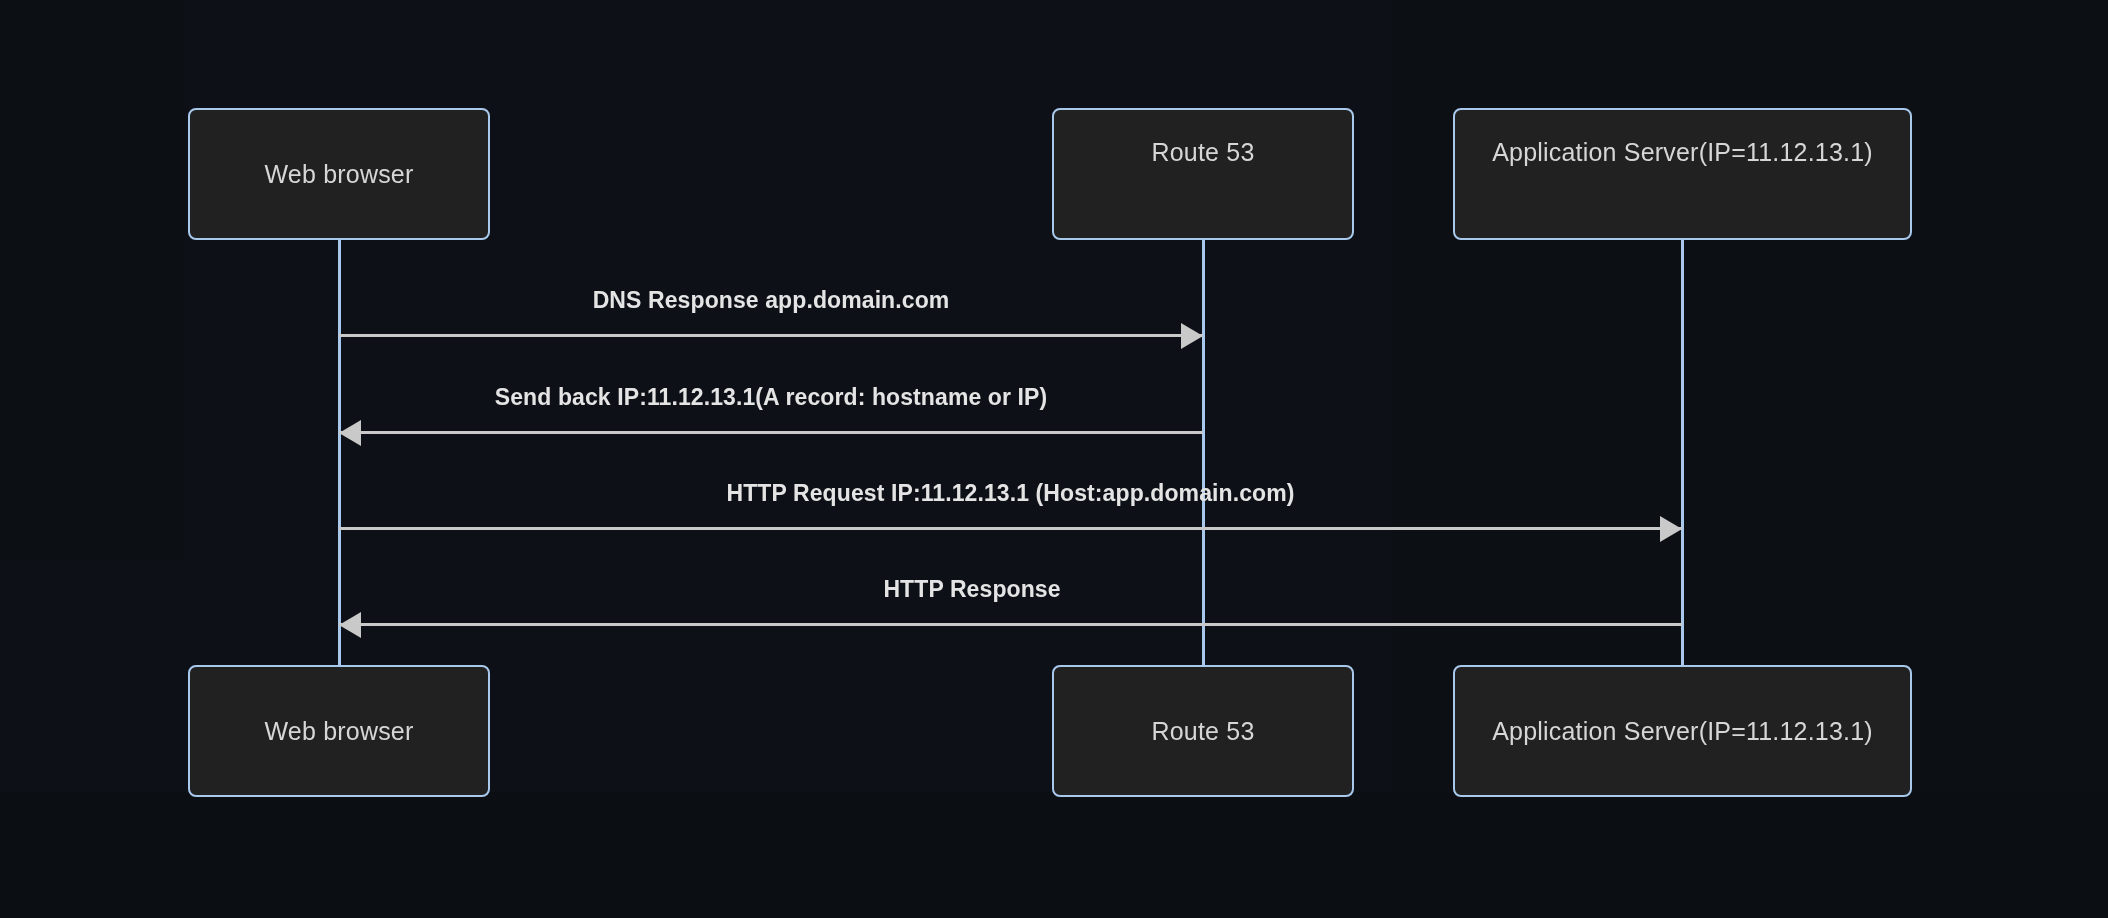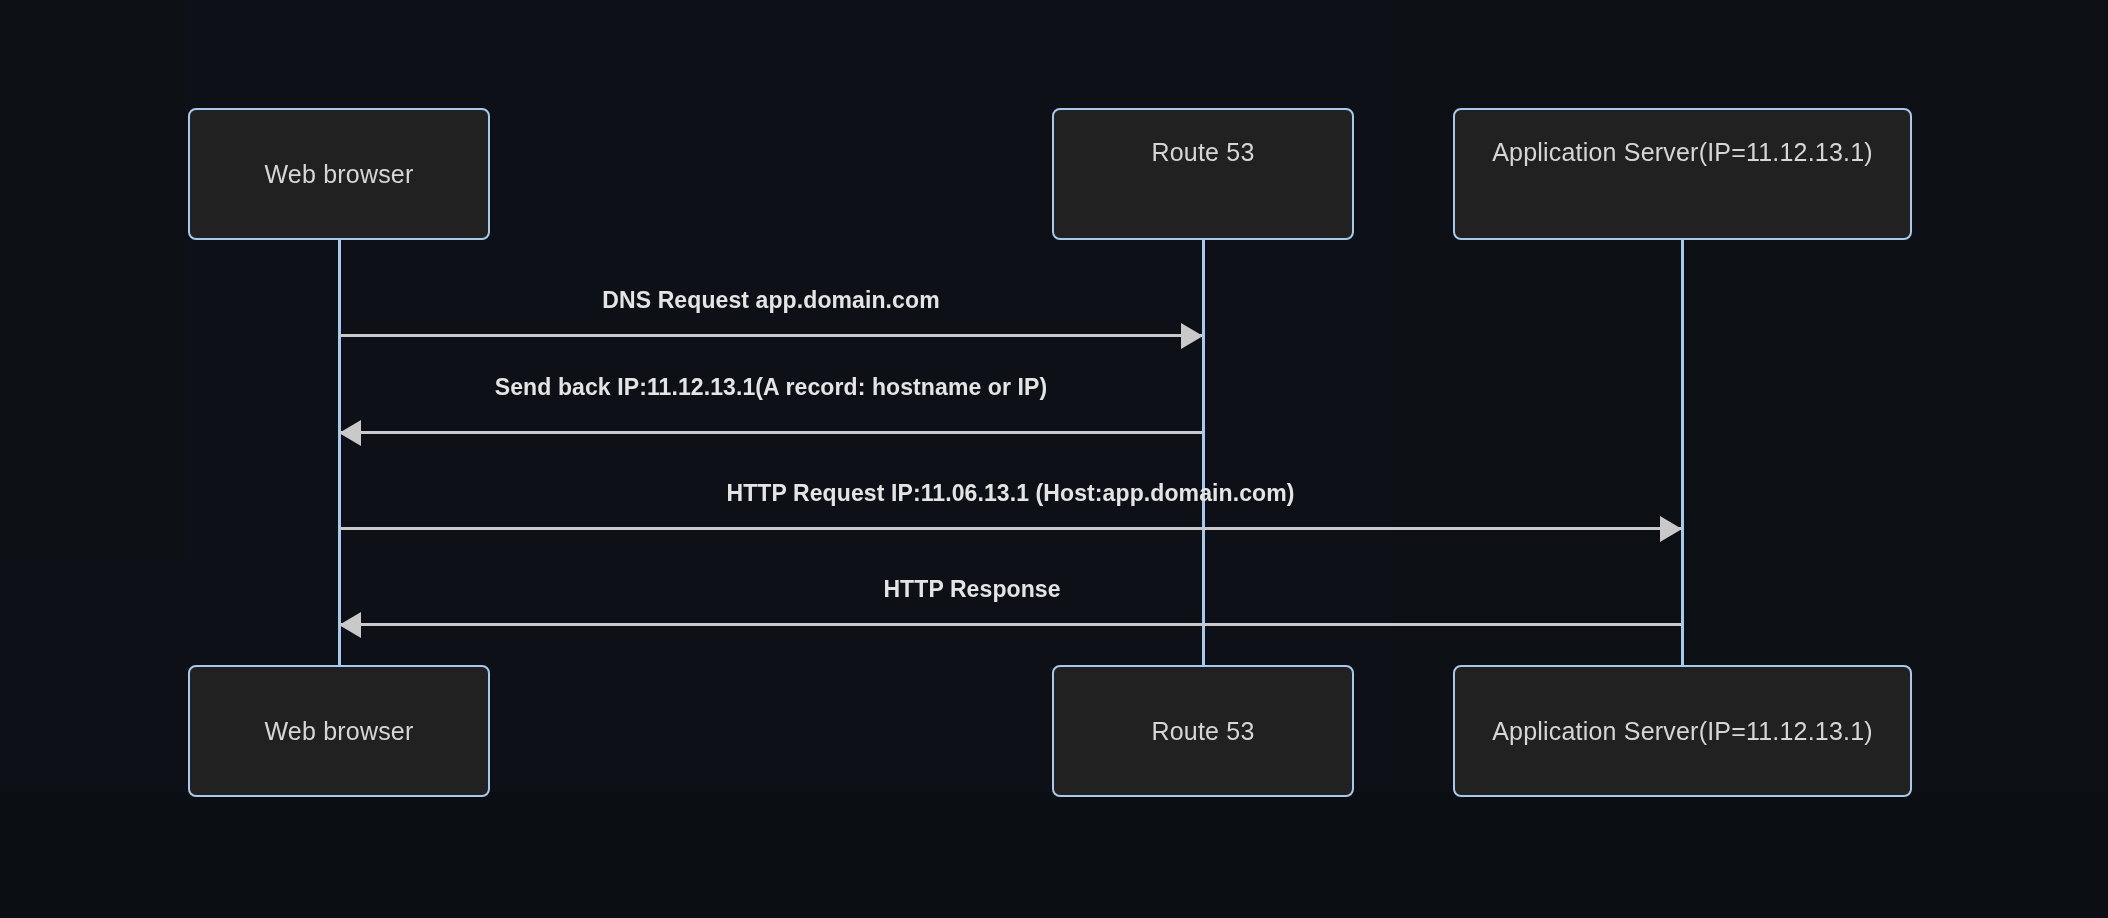--- a/index.html
+++ b/index.html
@@ -94,27 +94,27 @@
   <div class="bg-panel p5"></div>
 
   <div id="lifelines-layer">
       <div class="lifeline" style="left: 338px; top: 240px; height: 425px;"></div>
       <div class="lifeline" style="left: 1202px; top: 240px; height: 425px;"></div>
       <div class="lifeline" style="left: 1681px; top: 240px; height: 425px;"></div>
     </div>
   <div id="messages-layer">
       <div class="msg-line" style="left: 339px; top: 334px; width: 864px;"></div>
       <div class="arrowhead right" style="top: 322.5px; left: 1181px;"></div>
-      <div class="msg-label" style="left: 771px; top: 287px;">DNS Request app.domain.com</div>
+      <div class="msg-label" style="left: 771px; top: 287px;">DNS Response app.domain.com</div>
       <div class="msg-line" style="left: 339px; top: 431px; width: 864px;"></div>
       <div class="arrowhead left" style="top: 419.5px; left: 339px;"></div>
-      <div class="msg-label" style="left: 771px; top: 374px;">Send back IP:11.12.13.1(A record: hostname or IP)</div>
+      <div class="msg-label" style="left: 771px; top: 384px;">Send back IP:11.12.13.1(A record: hostname or IP)</div>
       <div class="msg-line" style="left: 339px; top: 527px; width: 1343px;"></div>
       <div class="arrowhead right" style="top: 515.5px; left: 1660px;"></div>
-      <div class="msg-label" style="left: 1010.5px; top: 480px;">HTTP Request IP:11.06.13.1 (Host:app.domain.com)</div>
+      <div class="msg-label" style="left: 1010.5px; top: 480px;">HTTP Request IP:11.12.13.1 (Host:app.domain.com)</div>
       <div class="msg-line" style="left: 339px; top: 623px; width: 1343px;"></div>
       <div class="arrowhead left" style="top: 611.5px; left: 339px;"></div>
       <div class="msg-label" style="left: 972px; top: 576px;">HTTP Response</div>
     </div>
   <div id="boxes-layer">
       <div class="participant-box align-center" style="left: 188px; top: 108px; width: 302px; height: 132px;">
         <span>Web browser</span>
       </div>
       <div class="participant-box align-center" style="left: 188px; top: 665px; width: 302px; height: 132px;">
         <span>Web browser</span>

